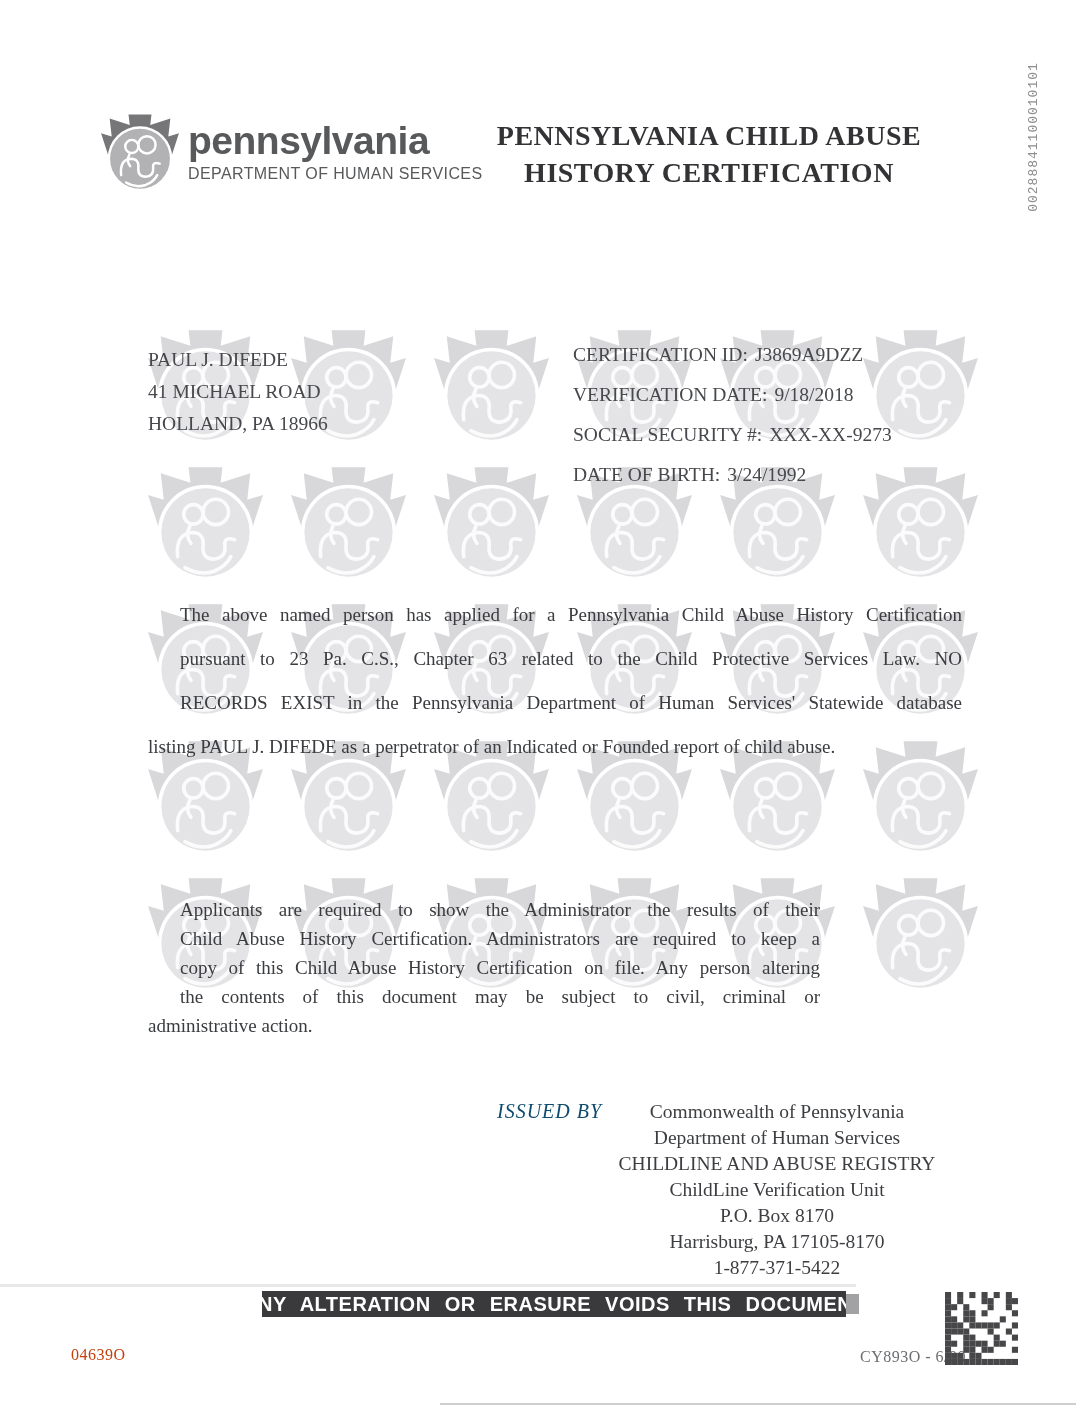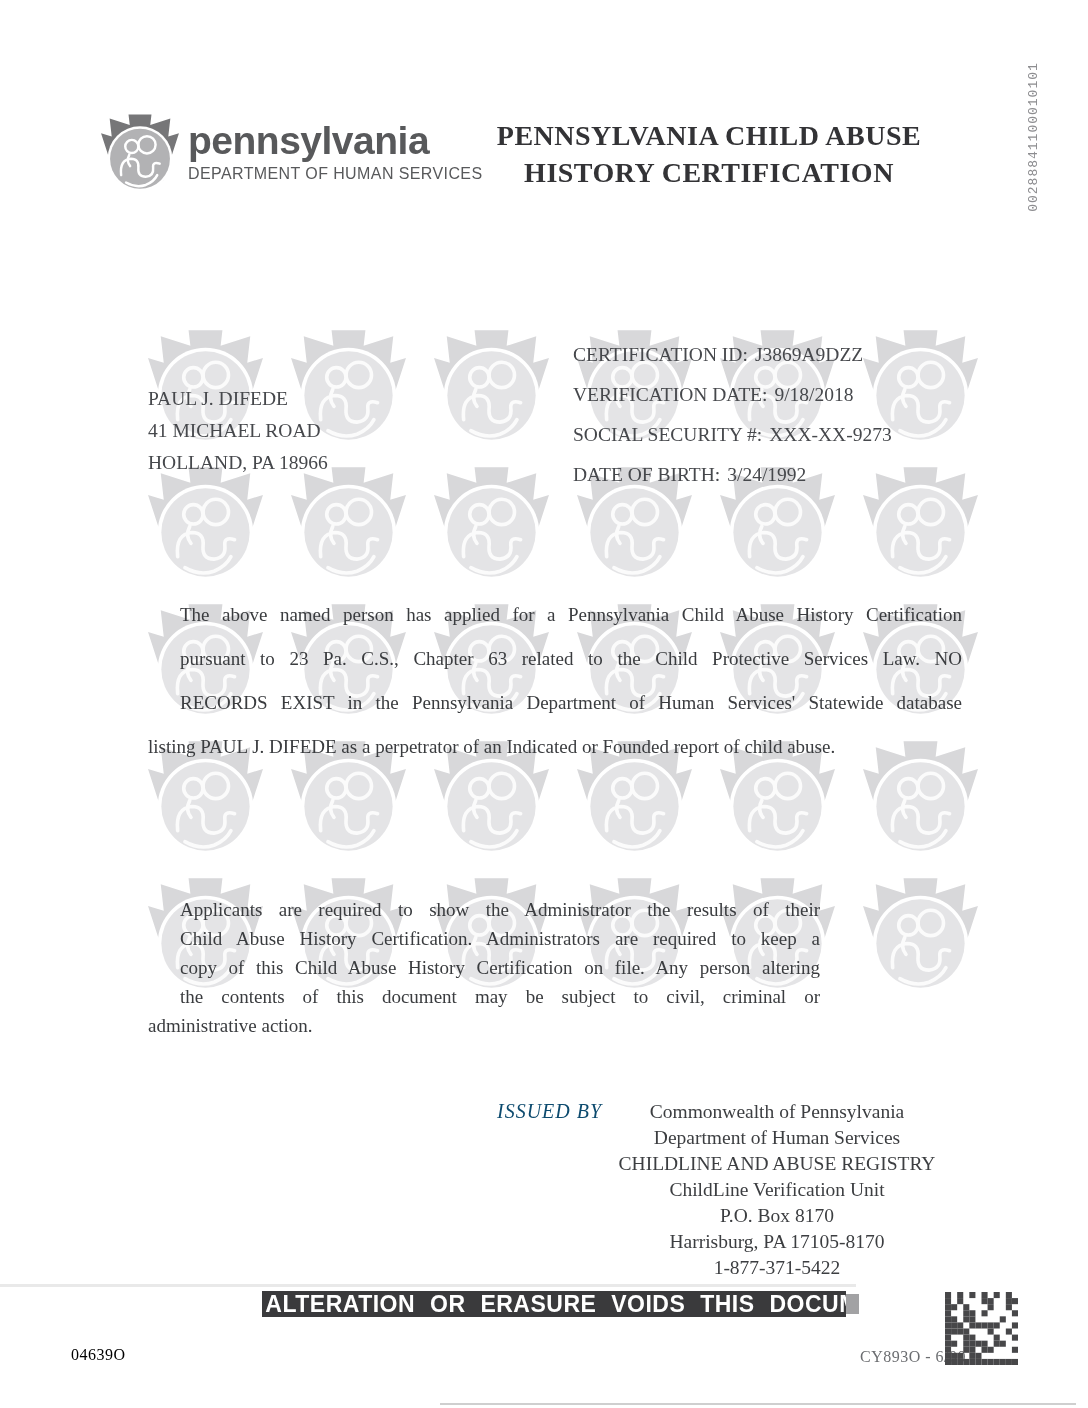--- a/index.html
+++ b/index.html
@@ -32,21 +32,21 @@
   }
   .tracking {
     position:absolute; left:938px; top:129px; width:192px; height:16px; z-index:2;
     transform:rotate(-90deg); transform-origin:50% 50%;
     font-family:"Liberation Mono", monospace; font-size:13px; letter-spacing:1px;
     color:#8d8d90; text-align:center; white-space:nowrap;
   }
 
   
   .recipient { position:absolute; left:148px; top:344px; z-index:1;
-    font-size:19.5px; line-height:32px; color:#46484c;margin-top:39px; }
+    font-size:19.5px; line-height:32px; color:#46484c; }
   .cert-block { position:absolute; left:573px; top:344px; z-index:1;
     font-size:19.5px; color:#46484c; }
   .cert-row { height:40px; white-space:nowrap; }
   .cert-row .lbl { margin-right:7px; }
 
   
   .para1 { position:absolute; left:148px; top:600px; width:814px; z-index:1;
     font-size:19px; color:#3a3c3f; }
   .para1 .line { height:44px; line-height:30px; }
   .para2 { position:absolute; left:148px; top:897px; width:672px; z-index:1;
@@ -60,27 +60,27 @@
     font-style:italic; font-size:20px; letter-spacing:1px; color:#0c4a6e; }
   .issued-block { position:absolute; left:562px; top:1099px; width:430px; z-index:1;
     text-align:center; font-size:19.5px; line-height:26px; color:#3c3e41; }
 
   
   .pre-banner-streak { position:absolute; left:0; top:1284px; width:856px; height:3px;
     background:#e9e9e9; z-index:1; }
   .banner {
     position:absolute; left:262px; top:1291px; width:584px; height:26px; z-index:2;
     background:#3a3a3c; color:#ffffff; display:flex; align-items:center; justify-content:center;
-    font-family:"Liberation Sans", sans-serif; font-weight:bold; font-size:23px;
+    font-family:"Liberation Sans", sans-serif; font-weight:bold; font-size:20px;
     letter-spacing:0.5px; word-spacing:8px; white-space:nowrap;
   }
   .banner::after { content:""; position:absolute; right:-13px; top:3px;
     width:13px; height:20px; background:#a2a2a4; }
   .doc-number { position:absolute; left:71px; top:1346px; z-index:1;
-    font-size:16px; color:#000000; letter-spacing:0.5px; }
+    font-size:16px; color:#c2410c; letter-spacing:0.5px; }
   .form-code { position:absolute; left:812px; top:1348px; z-index:1;
     font-size:16px; color:#6b6d70; letter-spacing:0.5px;margin-left:48px; }
   .barcode { position:absolute; left:945px; top:1292px; width:73px; height:73px; z-index:2; fill:#474749; }
   .bottom-scan-line { position:absolute; left:440px; top:1403px; width:636px; height:2px;
     background:#cfcfcf; z-index:1; }
 </style>
 </head>
 <body>
 
 <svg width="0" height="0" style="position:absolute" aria-hidden="true">

